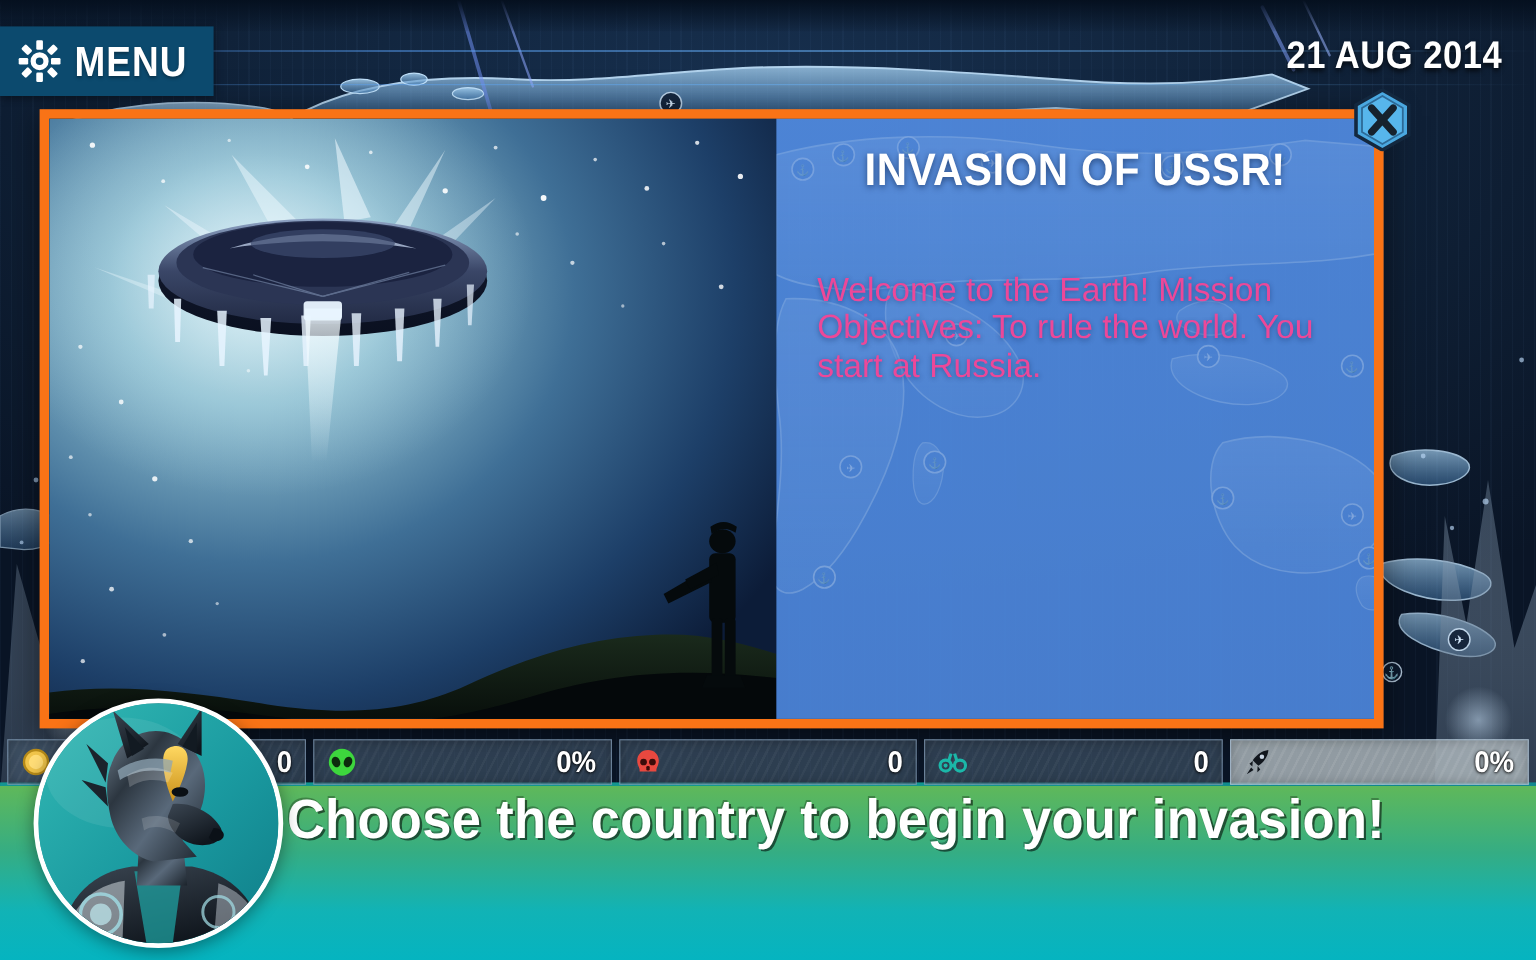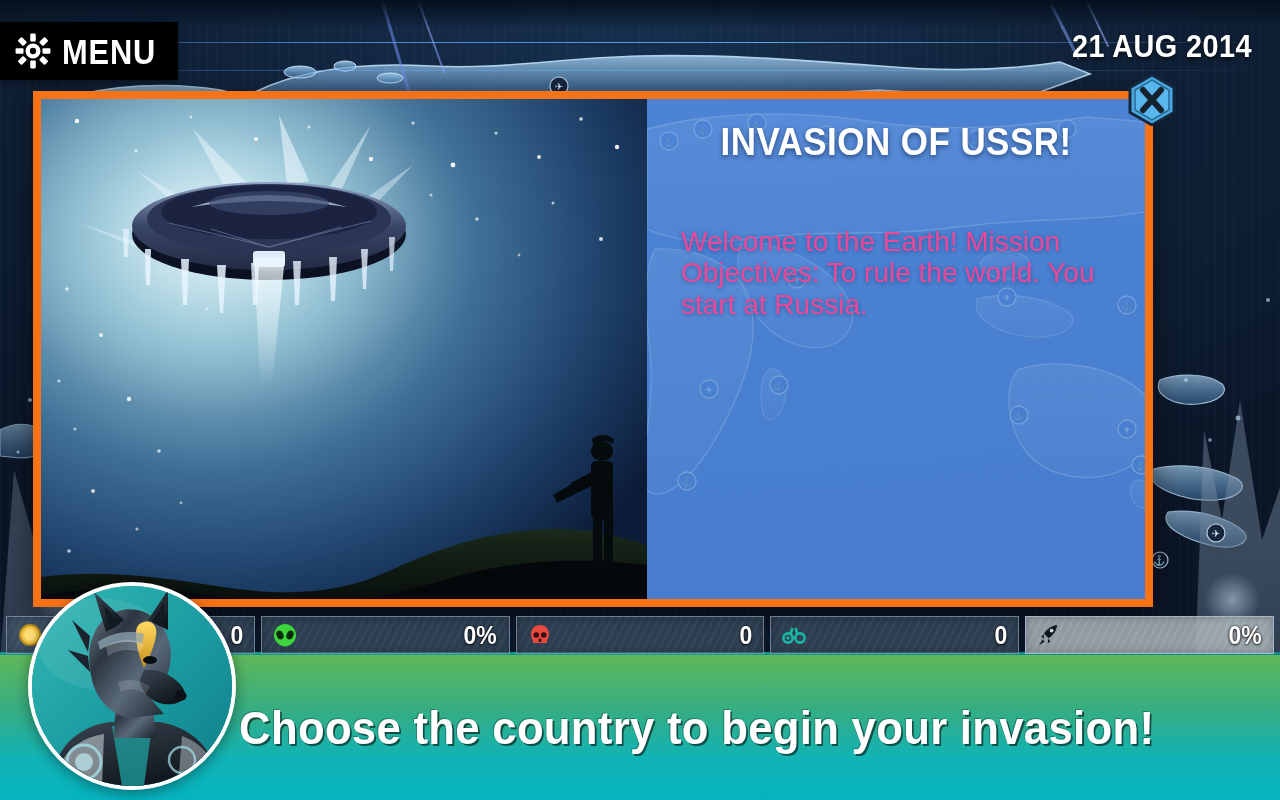--- a/index.html
+++ b/index.html
@@ -68,21 +68,21 @@
 
   
   .spire { position: absolute; bottom: 120px; opacity: .85; }
   .spire-l { left: -10px; width: 120px; height: 420px; }
 
   
   .menu-btn {
     position: absolute;
     left: 0; top: 22px;
     width: 178px; height: 58px;
-    background: #000000;
+    background: #0c4a6e;
     display: flex;
     align-items: center;
     gap: 10px;
     padding-left: 14px;
     cursor: pointer;
     box-shadow: 0 2px 7px rgba(0,0,0,.45);
     z-index: 40;
   }
   .menu-btn .gear { width: 38px; height: 38px; flex: 0 0 38px; }
   .menu-label {
@@ -233,21 +233,21 @@
     z-index: 24;
   }
 
   
   .bottom-banner {
     position: absolute;
     left: 0; right: 0; bottom: 0;
     height: 145px;
     background: linear-gradient(180deg, #5fb85a 0%, #35ad83 38%, #11b3b6 72%, #05b4c0 100%);
     display: flex;
-    align-items: center;
+    align-items: flex-start;
     justify-content: center;
     z-index: 28;
   }
   .banner-text {
     color: #ffffff;
     font-size: 46px;
     font-weight: 700;
     letter-spacing: .3px;
     font-family: "Liberation Sans Narrow", "Liberation Sans", sans-serif;
     transform: scaleX(.95);

